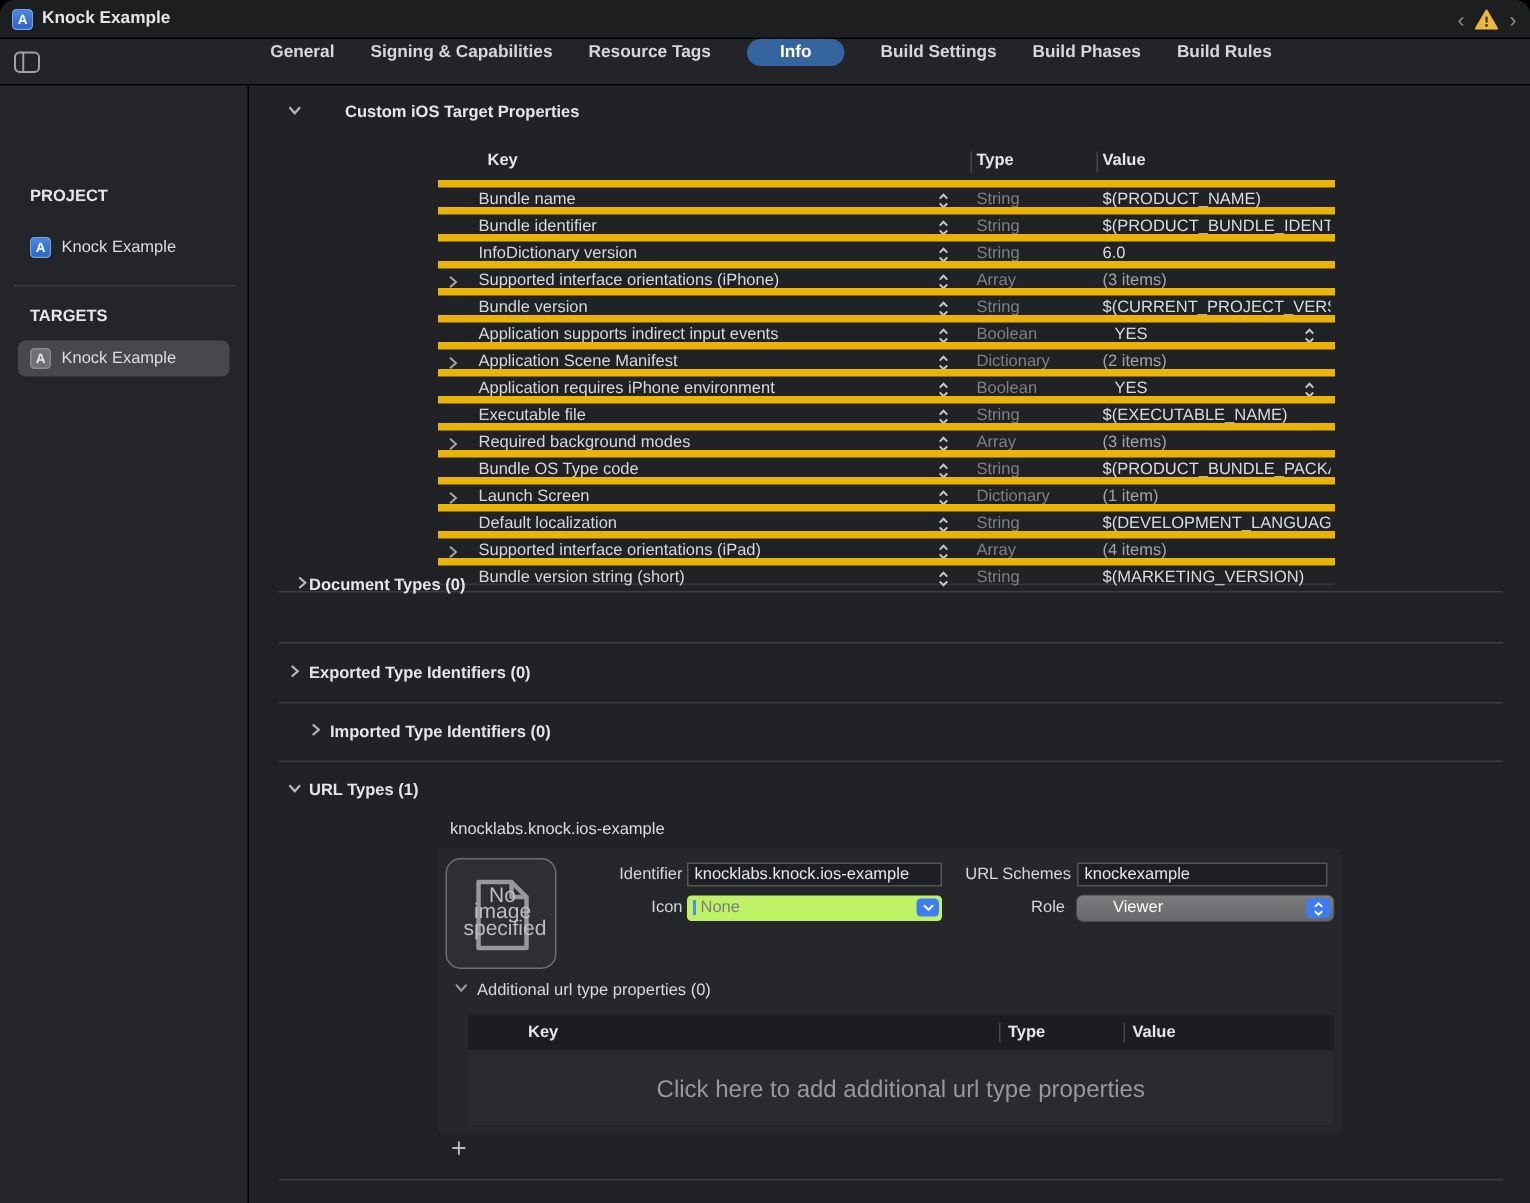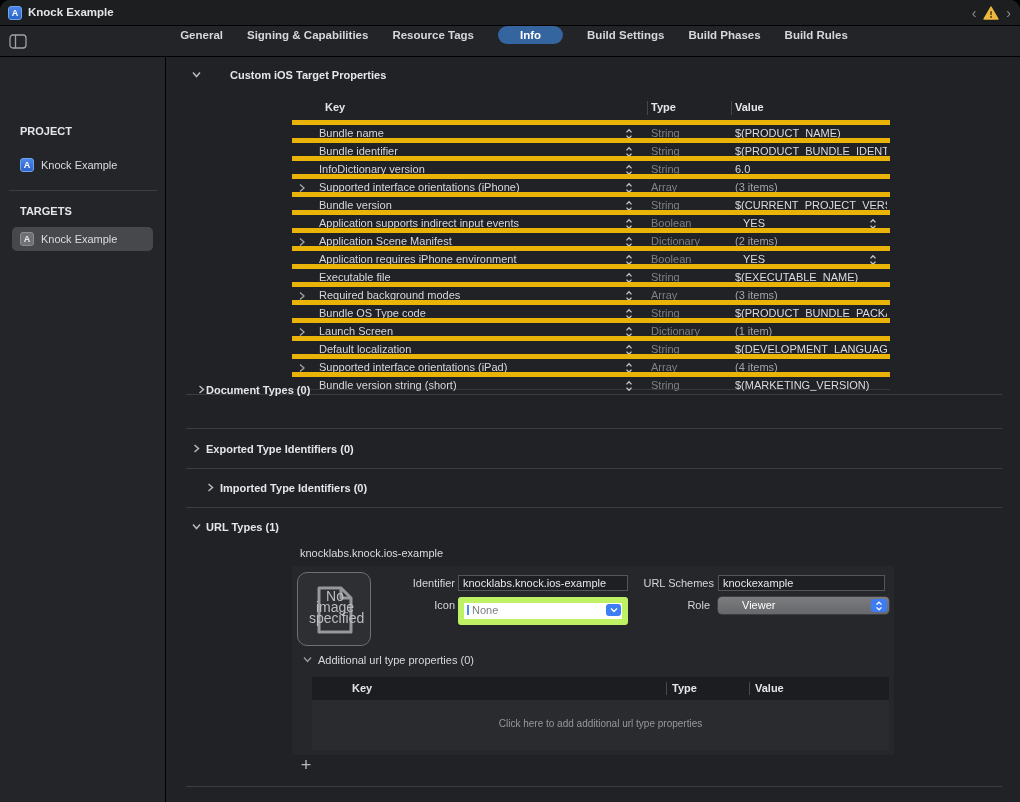--- a/index.html
+++ b/index.html
@@ -66,41 +66,41 @@
   .url-item-label { position:absolute; left:134px; top:490px; color:#dcdde0; }
   .url-card { position:absolute; left:126px; top:509px; width:602px; height:189px; background:#26272b; }
   .img-well { position:absolute; left:5px; top:6px; width:74px; height:74px;
     border:1px solid #6e6f72; border-radius:10px; background:#2e2f33; }
   .img-well svg { position:absolute; left:17px; top:12px; }
   .img-well .no-img { position:absolute; left:11px; top:18px; width:52px; text-align:center;
     font-size:14px; line-height:11px; color:#bcbdbf; }
   .fld-label { position:absolute; text-align:right; color:#d5d6d8; line-height:16px; }
   .txt-field { position:absolute; height:16px; background:#1e1f22; border:1px solid #54555a;
     color:#e6e7e9; line-height:14px; padding:0 4px; white-space:nowrap; overflow:hidden; }
-  .combo { position:absolute; height:28px; background:#ffffff; border:6px solid #bef264;
+  .combo { position:absolute; height:17px; background:#bef264; border:1px solid #bef264;
     border-radius:3px; }
   .combo .caret { position:absolute; left:3px; top:2px; width:2px; height:10px; background:#4c8df6; }
   .combo .combo-text { position:absolute; left:8px; top:1px; color:#7c7d81; }
   .combo .combo-btn { position:absolute; right:1px; top:1px; width:15px; height:12px;
     background:#3f7df5; border-radius:3px; }
   .popup { position:absolute; height:17px; background:linear-gradient(#7b7c7e,#67686b);
     border-radius:4px; box-shadow:0 0 0 0.5px #55565a; }
   .popup .popup-text { position:absolute; left:24px; top:2px; color:#fff; }
   .popup .popup-btn { position:absolute; right:2px; top:2px; width:16px; height:13px;
     background:#3e7cf6; border-radius:3px; }
   .btn-glyph { position:absolute; left:50%; top:50%; transform:translate(-50%,-50%); display:block; }
   .addl-head { position:absolute; left:11px; top:86px; height:15px; display:flex; align-items:center; }
   .addl-head .chev { width:15px; }
   .addl-title { color:#d8d9db; }
   .inner-table { position:absolute; left:20px; top:111px; width:577px; height:73px; }
   .it-header { position:relative; height:23px; background:#1c1d20; }
   .it-header .col-label { position:absolute; top:5px; font-weight:bold; color:#e5e6e8; }
   .it-vline { position:absolute; top:5px; width:1px; height:13px; background:#47484b; }
   .it-body { position:relative; height:50px; background:#2a2b2f; }
-  .it-empty { position:absolute; width:100%; top:18px; text-align:center; color:#97989b; font-size:10px; }
+  .it-empty { position:absolute; width:100%; top:18px; text-align:center; color:#97989b; font-size:16px; }
   .add-plus { position:absolute; left:130px; top:698px; width:20px; height:20px;
     color:#b9babd; font-size:18px; font-weight:300; line-height:20px; text-align:center; }
 </style>
 </head>
 <body>
 
 <div id="window">
 
   <div class="titlebar">
     <div class="app-icon">A</div>

